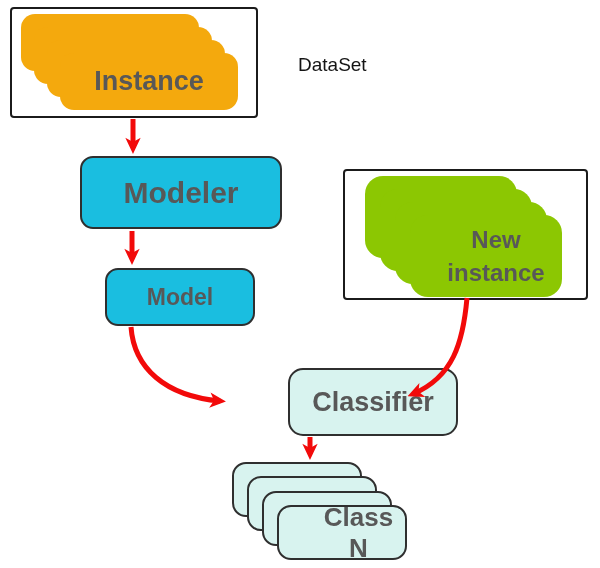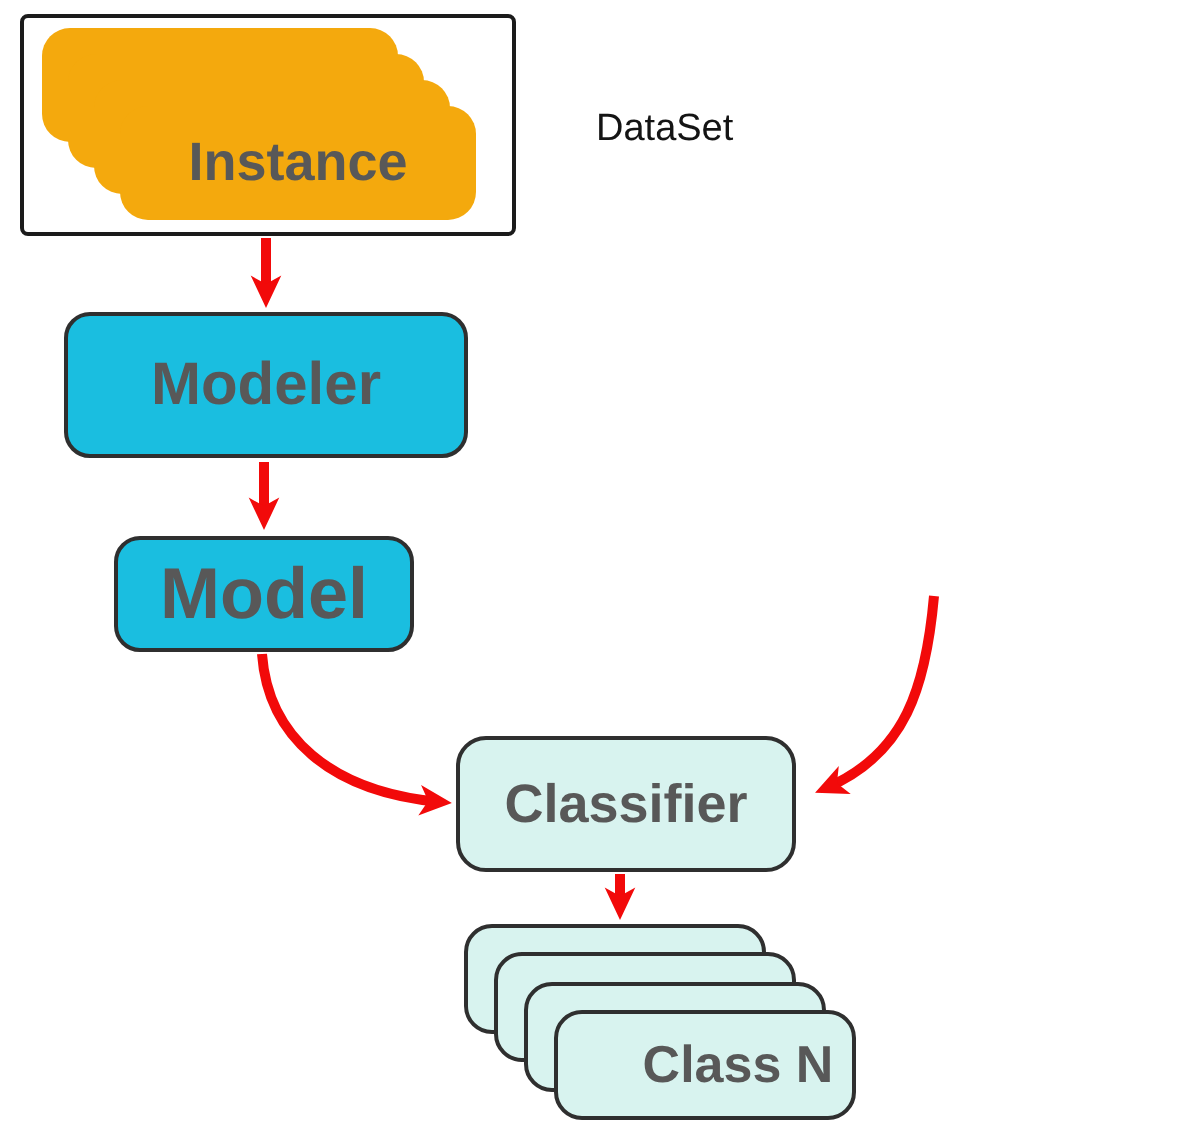--- a/index.html
+++ b/index.html
@@ -18,41 +18,42 @@
     background: #ffffff;
     border: 2px solid var(--container-border);
     border-radius: 4px;
   }
 
   
   .layer { position: absolute; box-sizing: border-box; }
   .layer.orange { background: var(--orange); border-radius: 14px; width: 178px; height: 57px; }
   .layer.green  { background: var(--green);  border-radius: 18px; width: 152px; height: 82px; }
   .layer.pale   { background: var(--light-cyan); border: 2px solid var(--box-border);
-                  border-radius: 14px; width: 151px; height: 55px; padding-left: 33px; }
+                  border-radius: 14px; width: 130px; height: 55px; padding-left: 33px; }
 
   .layer-label {
     width: 100%; height: 100%;
     display: flex; align-items: center; justify-content: center;
     text-align: center;
     font-weight: bold;
     color: var(--text);
   }
   .instance-label { font-size: 27px; }
   .newinstance-label { font-size: 24px; line-height: 33px; padding: 0 10px; }
   .classn-label { font-size: 26px; }
 
   
   .proc-box {
     background: var(--cyan);
     border: 2px solid var(--box-border);
     border-radius: 13px;
     display: flex; align-items: center; justify-content: center;
     font-weight: bold;
     color: var(--text);
+    margin-left: 48px;
   }
   .proc-box.pale-box { background: var(--light-cyan); border-radius: 15px; }
 
   .annotation {
     font-size: 19px;
     color: var(--annotation-text);
     font-weight: normal;
     white-space: nowrap;
   }
 
@@ -82,26 +83,34 @@
       <div class="layer-label instance-label">Instance</div>
     </div>
   </div>
 
   <div class="abs annotation" style="left:266px; top:54px;margin-left:32px;">DataSet</div>
 
   <div class="abs proc-box" style="left:32px; top:156px; width:202px; height:73px; font-size:30px;">
     <span>Modeler</span>
   </div>
 
-  <div class="abs proc-box" style="left:57px; top:268px; width:150px; height:58px; font-size:36px;">
+  <div class="abs proc-box" style="left:57px; top:268px; width:150px; height:58px; font-size:23px;">
     <span>Model</span>
   </div>
 
+  <div class="abs group-container" style="left:343px; top:169px; width:245px; height:131px;">
+    <div class="layer green" style="left:20px; top:5px;"></div>
+    <div class="layer green" style="left:35px; top:18px;"></div>
+    <div class="layer green" style="left:50px; top:31px;"></div>
+    <div class="layer green" style="left:65px; top:44px;">
+      <div class="layer-label newinstance-label">New instance</div>
+    </div>
+  </div>
 
-  <div class="abs proc-box pale-box" style="left:228px; top:368px; width:170px; height:68px; font-size:27px;">
+  <div class="abs proc-box pale-box" style="left:240px; top:368px; width:170px; height:68px; font-size:27px;">
     <span>Classifier</span>
   </div>
 
   <div class="layer pale" style="left:232px; top:462px;"></div>
   <div class="layer pale" style="left:247px; top:476px;"></div>
   <div class="layer pale" style="left:262px; top:491px;"></div>
   <div class="layer pale" style="left:277px; top:505px;">
     <div class="layer-label classn-label">Class N</div>
   </div>
 

